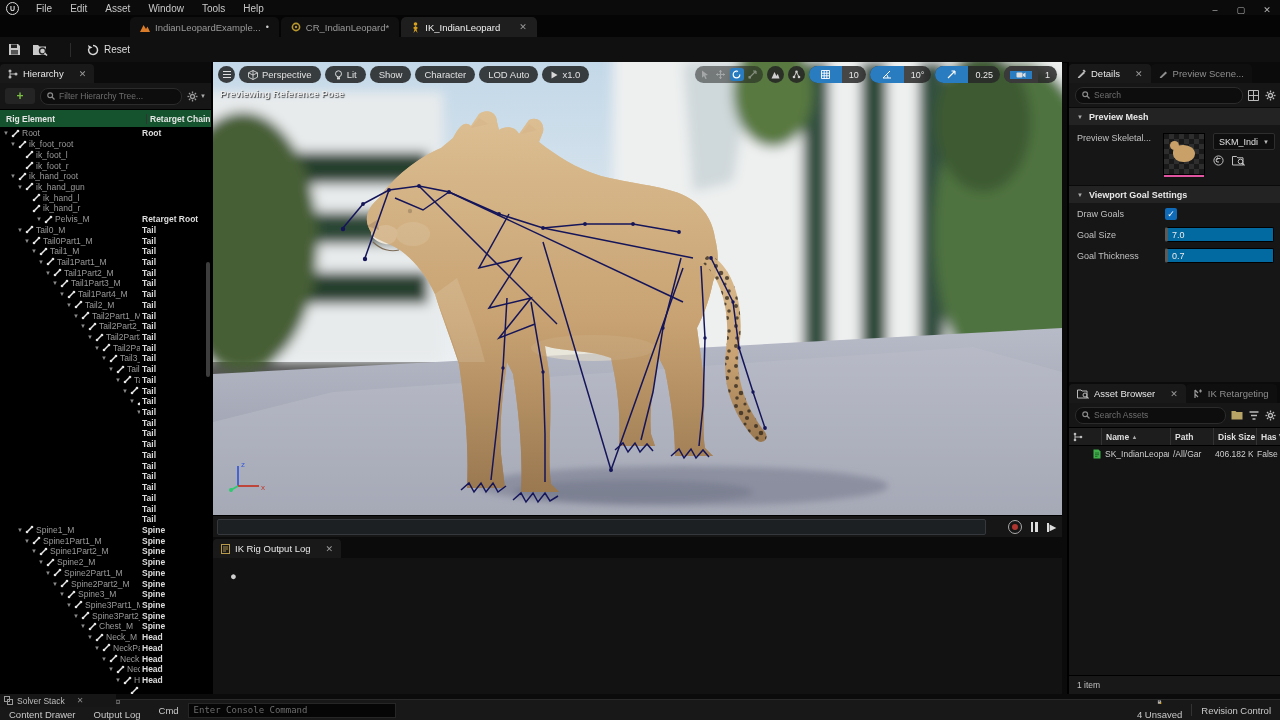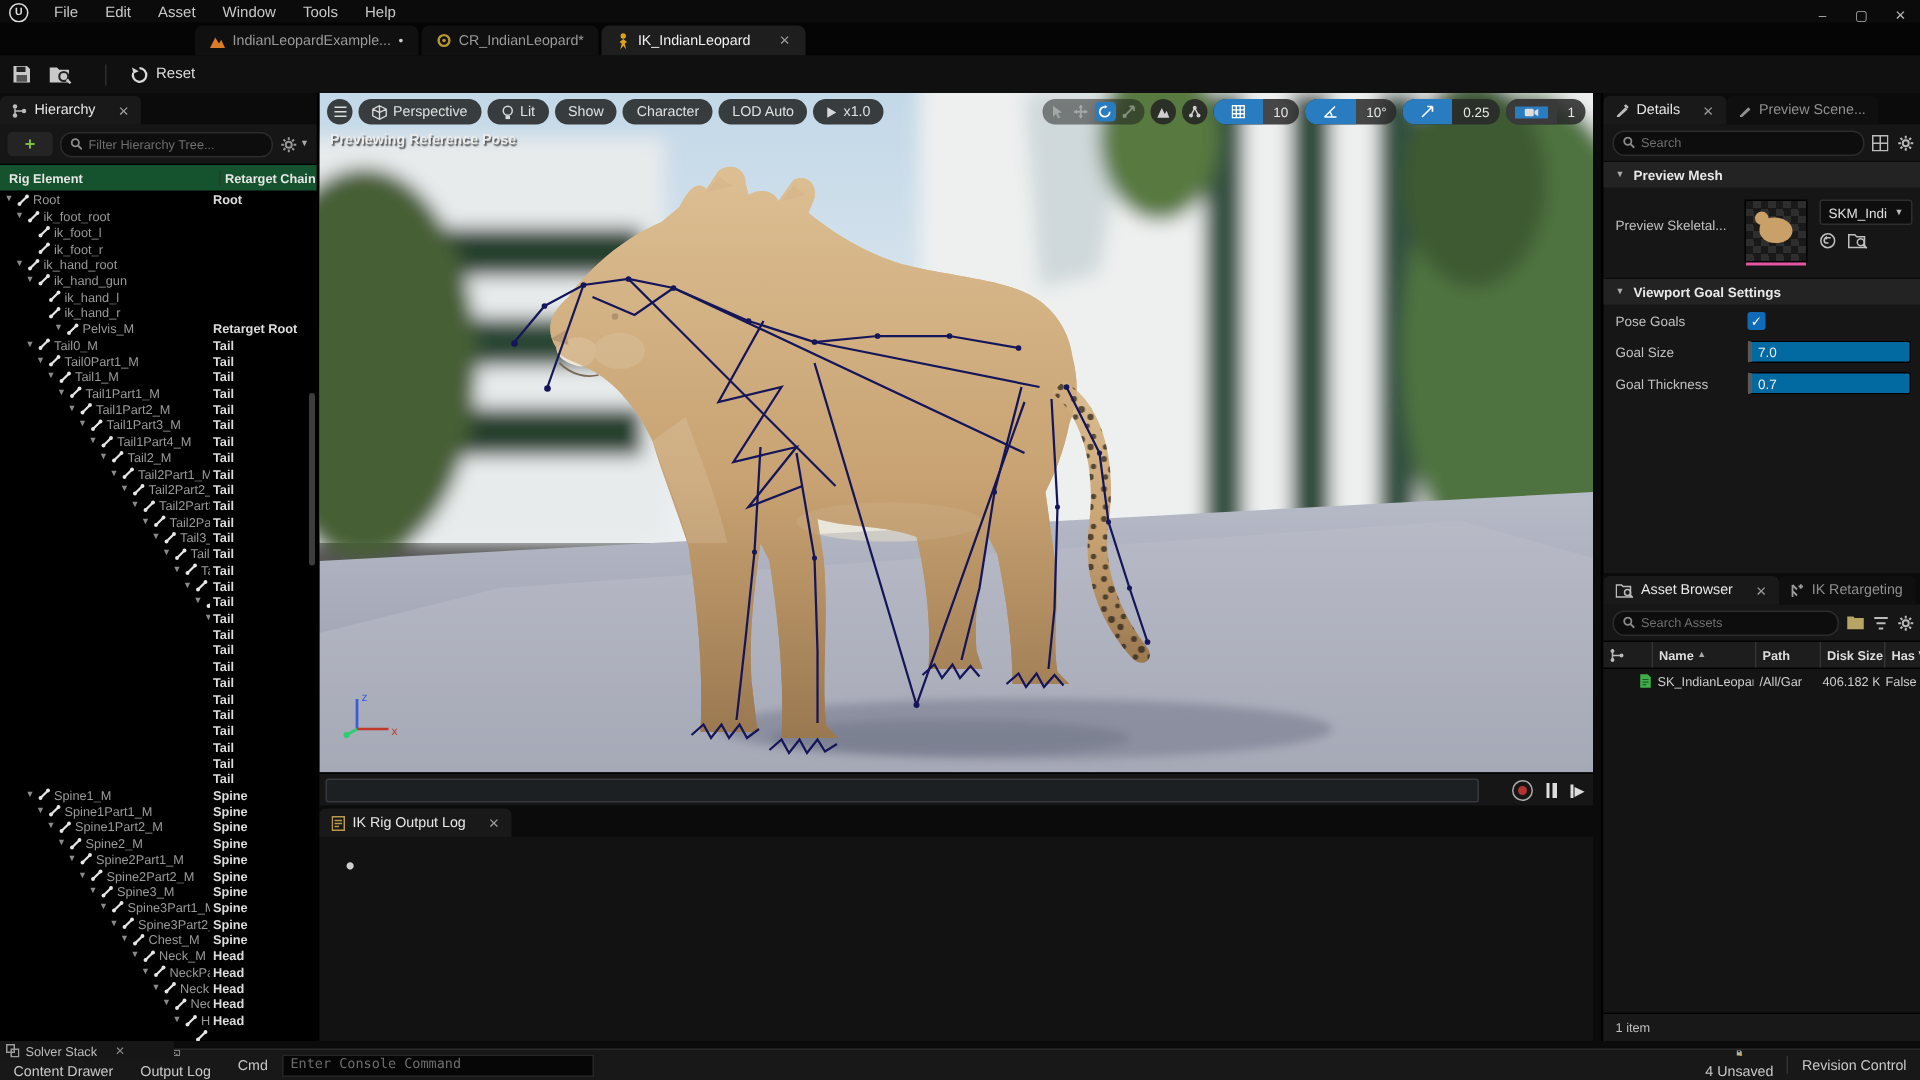--- a/index.html
+++ b/index.html
@@ -82,21 +82,21 @@
   #details{position:absolute;top:0;left:0;right:0;height:320px;}
   .srow{height:24px;display:flex;align-items:center;gap:5px;padding:0 6px;background:#161616;}
   .righticons{display:flex;gap:6px;align-items:center;color:#bbb;}
   .sechdr{height:17px;background:#232323;border-top:1px solid #0a0a0a;display:flex;align-items:center;gap:5px;padding-left:8px;font-size:9px;font-weight:bold;color:#e8e8e8;}
   .sechdr .tri{font-size:6px;color:#aaa;width:auto;}
   .drow{display:flex;align-items:center;min-height:19px;padding:1px 8px;font-size:9px;color:#c0c0c0;}
   .drow .lbl{width:88px;flex:0 0 88px;}
   .field{height:13px;background:#0369a1;border:1px solid #000;border-left:3px solid #5a5a5a;border-radius:2px;display:flex;align-items:center;padding:0 4px;color:#ececec;font-size:9px;flex:1;}
   .chk{width:12px;height:12px;background:#0f6bb8;border-radius:2px;display:flex;align-items:center;justify-content:center;color:#fff;font-size:9px;}
   #thumbrow{display:flex;padding:8px 6px 10px 8px;gap:8px;align-items:flex-start;}
-  #thumbrow .lbl{width:78px;flex:0 0 78px;font-size:9px;color:#c0c0c0;margin-top:12px;}
+  #thumbrow .lbl{width:78px;flex:0 0 78px;font-size:9px;color:#c0c0c0;}
   .thumb{width:40px;height:40px;border:1px solid #000;position:relative;flex:0 0 40px;
     background:repeating-conic-gradient(#2e2e2e 0% 25%, #191919 0% 50%) 0 0/10px 10px;}
   .thumb::after{content:"";position:absolute;left:0;right:0;bottom:-3px;height:2px;background:#e255a1;}
   .thumb .leo{position:absolute;left:9px;top:11px;width:22px;height:17px;background:#c9a168;border-radius:45% 55% 50% 50%;}
   .thumb .leo::before{content:"";position:absolute;left:-3px;top:-4px;width:9px;height:9px;background:#c9a168;border-radius:50%;}
   .mini-dd{height:15px;background:#0e0e0e;border:1px solid #2e2e2e;border-radius:2px;display:flex;align-items:center;gap:5px;padding:0 5px;font-size:9px;color:#e0e0e0;}
   .ddchev{font-size:6px;color:#bbb;}
   .miniicons{display:flex;gap:8px;margin-top:5px;color:#cfcfcf;}
   
   #abrowser{position:absolute;top:320px;left:0;right:0;bottom:0;background:#141414;}
@@ -1273,21 +1273,21 @@
         <svg class="ic" width="11" height="10" viewBox="0 0 11 10" style="margin-top:14px;">
             <path d="M9.5,1 V5 A2.5,2.5 0 0 1 7,7.5 H2" fill="none" stroke="#b5b5b5" stroke-width="1.2"></path>
             <path d="M3.5,5.2 L0.8,7.5 L3.5,9.8 Z" fill="#b5b5b5"></path>
           </svg>
       </div>
       <div class="sechdr">
           <span class="tri">▼</span>
           <span>Viewport Goal Settings</span>
         </div>
       <div class="drow">
-        <span class="lbl">Pose Goals</span>
+        <span class="lbl">Draw Goals</span>
         <span class="chk">✓</span>
       </div>
       <div class="drow">
         <span class="lbl">Goal Size</span>
         <span class="field">7.0</span>
       </div>
       <div class="drow">
         <span class="lbl">Goal Thickness</span>
         <span class="field">0.7</span>
       </div>

